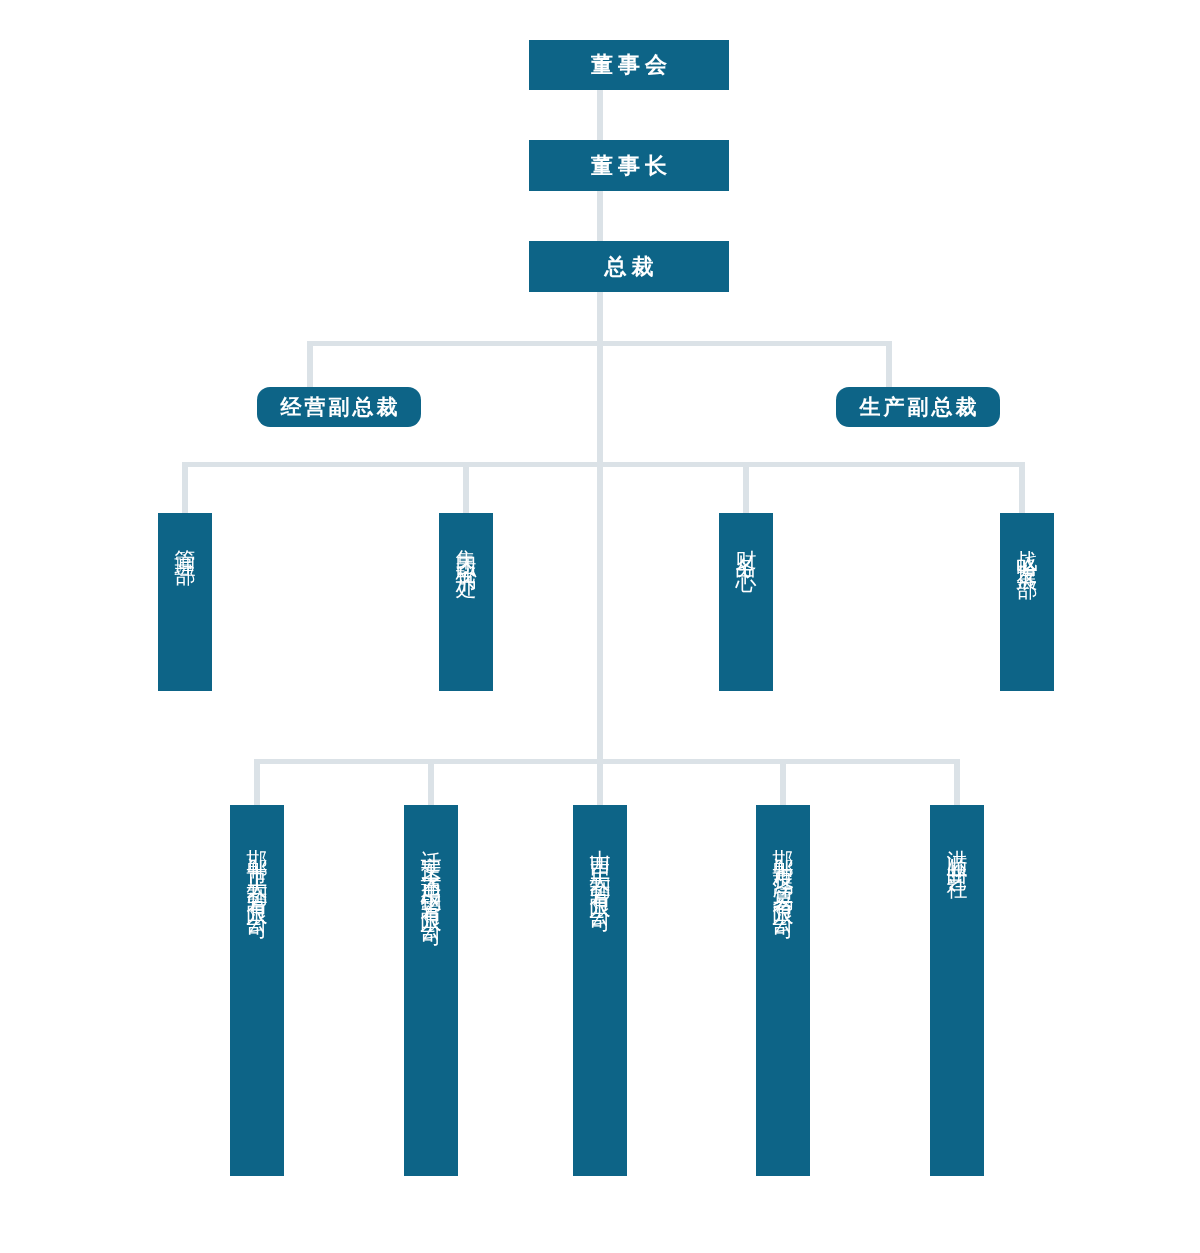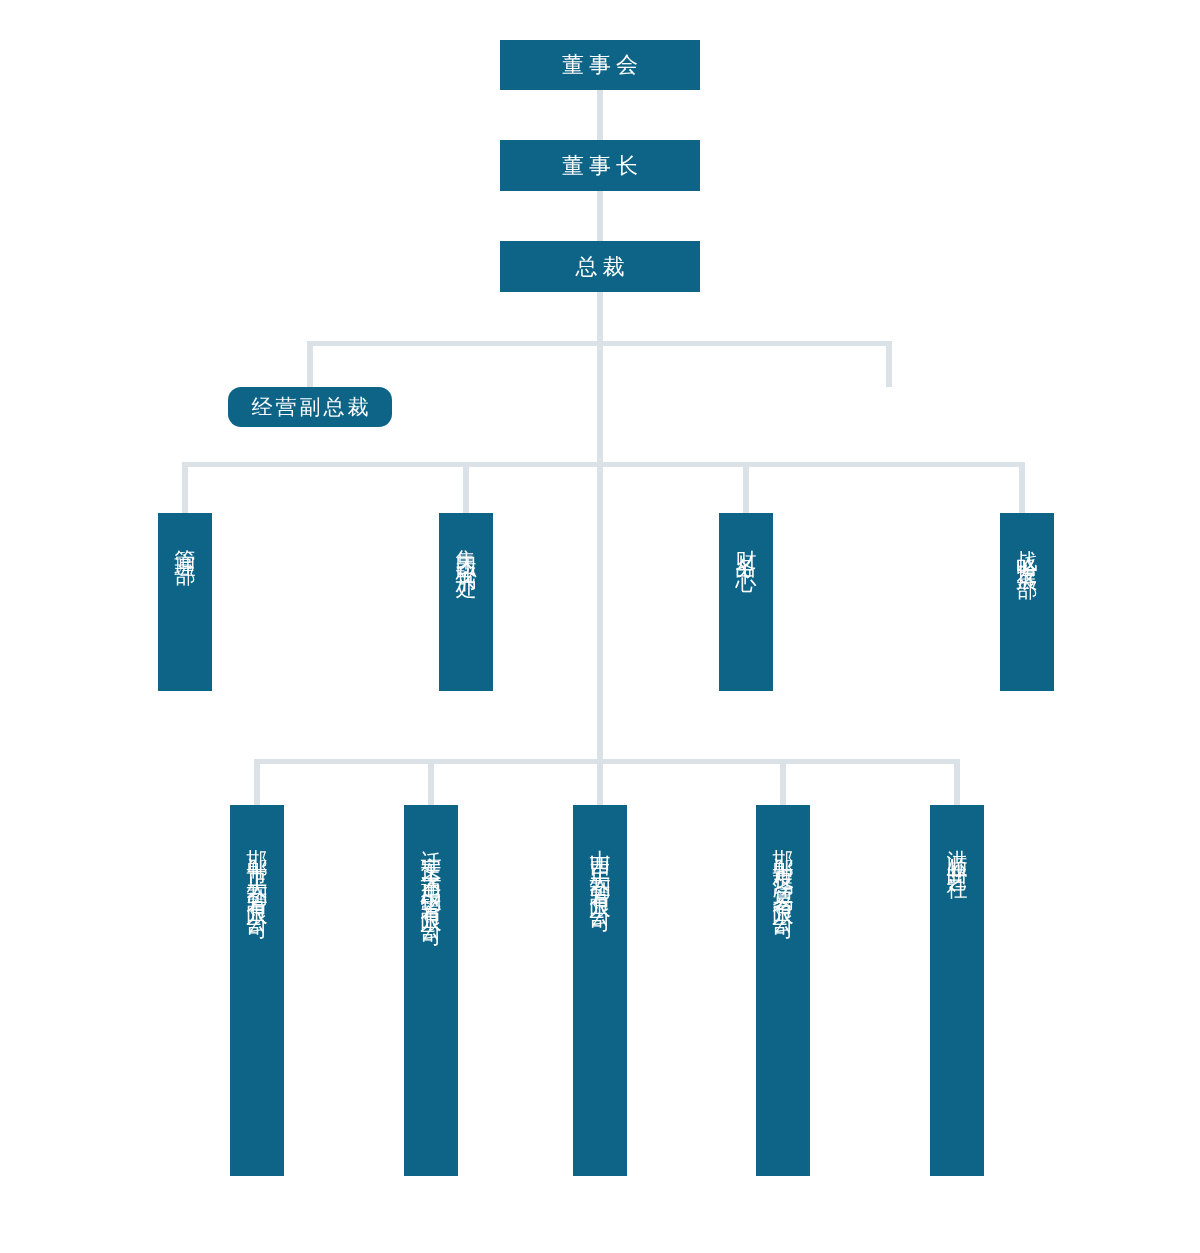--- a/index.html
+++ b/index.html
@@ -23,25 +23,26 @@
     position: absolute;
     background: var(--box, #0d6487);
     color: var(--text, #ffffff);
     box-sizing: border-box;
   }
   .hnode {
     display: flex;
     align-items: center;
     justify-content: center;
     font-family: "Liberation Serif", serif;
-    font-weight: 400;
+    font-weight: 700;
     font-size: 22px;
     letter-spacing: 5px;
     text-indent: 5px;
     white-space: nowrap;
+    margin-left: 29px;
   }
   .hnode.small {
     font-size: 21px;
     letter-spacing: 3px;
     text-indent: 3px;
     border-radius: 13px;
   }
   .vnode {
     writing-mode: vertical-rl;
     text-orientation: upright;
@@ -78,20 +79,21 @@
   <div class="line" style="left:254px;top:759px;width:6px;height:46px;"></div>
   <div class="line" style="left:428px;top:759px;width:6px;height:46px;"></div>
   <div class="line" style="left:780px;top:759px;width:6px;height:46px;"></div>
   <div class="line" style="left:954px;top:759px;width:6px;height:46px;"></div>
 
   <div class="node hnode" style="left:500px;top:40px;width:200px;height:50px;">董事会</div>
   <div class="node hnode" style="left:500px;top:140px;width:200px;height:51px;">董事长</div>
   <div class="node hnode" style="left:500px;top:241px;width:200px;height:51px;">总裁</div>
 
   <div class="node hnode small" style="left:228px;top:387px;width:164px;height:40px;">经营副总裁</div>
+  <div class="node hnode small" style="left:807px;top:387px;width:164px;height:40px;">生产副总裁</div>
 
   <div class="node vnode" style="left:158px;top:513px;width:54px;height:178px;">管理部</div>
   <div class="node vnode" style="left:439px;top:513px;width:54px;height:178px;">集团秘书处</div>
   <div class="node vnode" style="left:719px;top:513px;width:54px;height:178px;">财务中心</div>
   <div class="node vnode" style="left:1000px;top:513px;width:54px;height:178px;">战略发展部</div>
 
   <div class="node vnode tall" style="left:230px;top:805px;width:54px;height:371px;">邯郸市正大制管有限公司</div>
   <div class="node vnode tall" style="left:404px;top:805px;width:54px;height:371px;">迁安正大通用钢管有限公司</div>
   <div class="node vnode tall" style="left:573px;top:805px;width:54px;height:371px;">山西正大制管有限公司</div>
   <div class="node vnode tall" style="left:756px;top:805px;width:54px;height:371px;">邯郸市程泽贸易有限公司</div>

